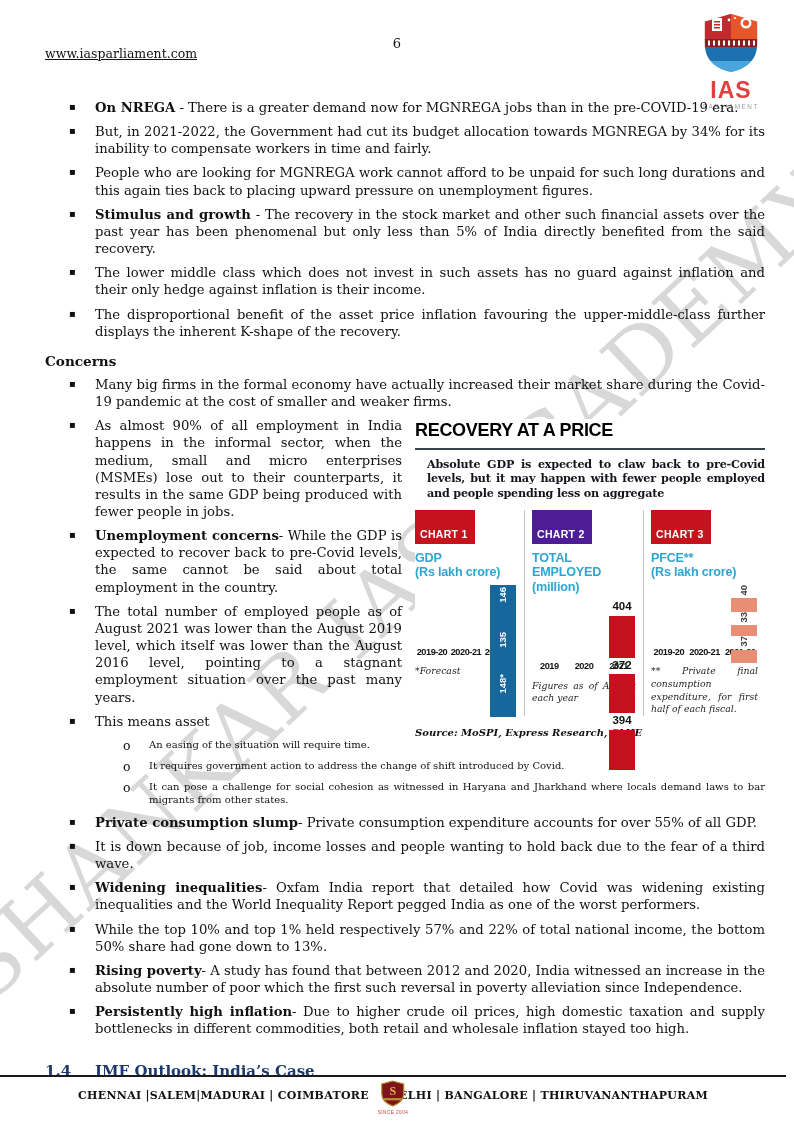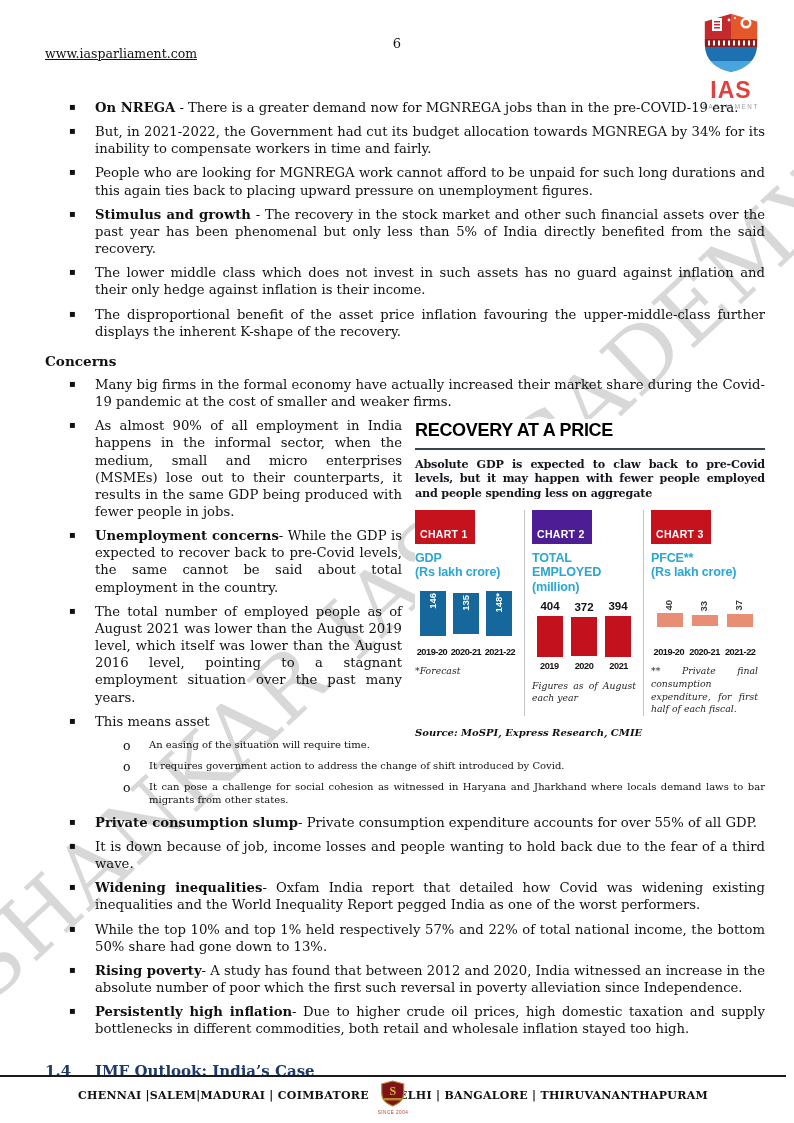--- a/index.html
+++ b/index.html
@@ -29,31 +29,31 @@
   ul.sublist{list-style:none;margin:0;padding:0 0 0 78px;}
   ul.sublist>li{position:relative;padding-left:26px;font-size:10px;line-height:1.3;
                 text-align:justify;margin:8px 0;}
   ul.sublist>li::before{content:"o";position:absolute;left:0;top:0;font-size:12.5px;}
   
   .ig{float:right;width:350px;margin:2px 0 10px 13px;background:#fff;position:relative;z-index:2;
       font-family:"Liberation Sans",sans-serif;padding-bottom:2px;}
   .ig-title{font-size:18px;font-weight:bold;letter-spacing:-0.3px;color:#000000;
             border-bottom:2px solid #3a4450;padding-bottom:5px;margin-bottom:7px;}
   .ig-sub{font-family:"DejaVu Serif",serif;font-weight:bold;font-size:11.2px;line-height:1.32;
-          color:#14141c;margin-bottom:9px;letter-spacing:-0.2px;}
+          color:#14141c;margin-bottom:9px;letter-spacing:-0.2px;margin-left:12px;}
   .ig-cols{display:flex;align-items:stretch;}
   .ig-col{padding:0 7px;}
   .ig-col.c1{flex:0 0 102px;padding-left:0;}
   .ig-col.c2{flex:0 0 104px;border-left:1px solid #c4c4c4;}
   .ig-col.c3{flex:1;border-left:1px solid #c4c4c4;}
   .badge{display:inline-block;color:#fff;font-size:10.5px;font-weight:bold;
          padding:18px 7px 2px 5px;letter-spacing:0.3px;}
   .ig-head{font-weight:bold;font-size:12.6px;margin-top:7px;letter-spacing:-0.2px;line-height:1.15;}
   .ig-unit{font-weight:bold;font-size:12.6px;letter-spacing:-0.2px;margin-bottom:5px;line-height:1.15;}
-  .plot{height:58px;display:flex;align-items:center;justify-content:space-between;padding:0 1px;}
+  .plot{height:58px;display:flex;align-items:flex-end;justify-content:space-between;padding:0 1px;flex-direction:column;}
   .bcol{display:flex;flex-direction:column;align-items:center;justify-content:flex-end;flex:1;}
   .bar{width:26px;position:relative;}
   .rot{writing-mode:vertical-rl;transform:rotate(180deg);font-size:9.5px;font-weight:bold;}
   .barlab{position:absolute;top:2px;left:50%;transform:translateX(-50%) rotate(180deg);
           writing-mode:vertical-rl;color:#fff;font-size:9.5px;font-weight:bold;}
   .bval{font-size:11.5px;font-weight:bold;color:#121212;margin-bottom:2px;}
   .bvalrot{margin-bottom:3px;color:#3c3c3c;}
   .cats{display:flex;margin-top:4px;}
   .cats span{flex:1;text-align:center;font-size:9.2px;font-weight:bold;letter-spacing:-0.45px;white-space:nowrap;}
   .ig-note{font-family:"DejaVu Serif",serif;font-style:italic;font-size:9.3px;line-height:1.35;

